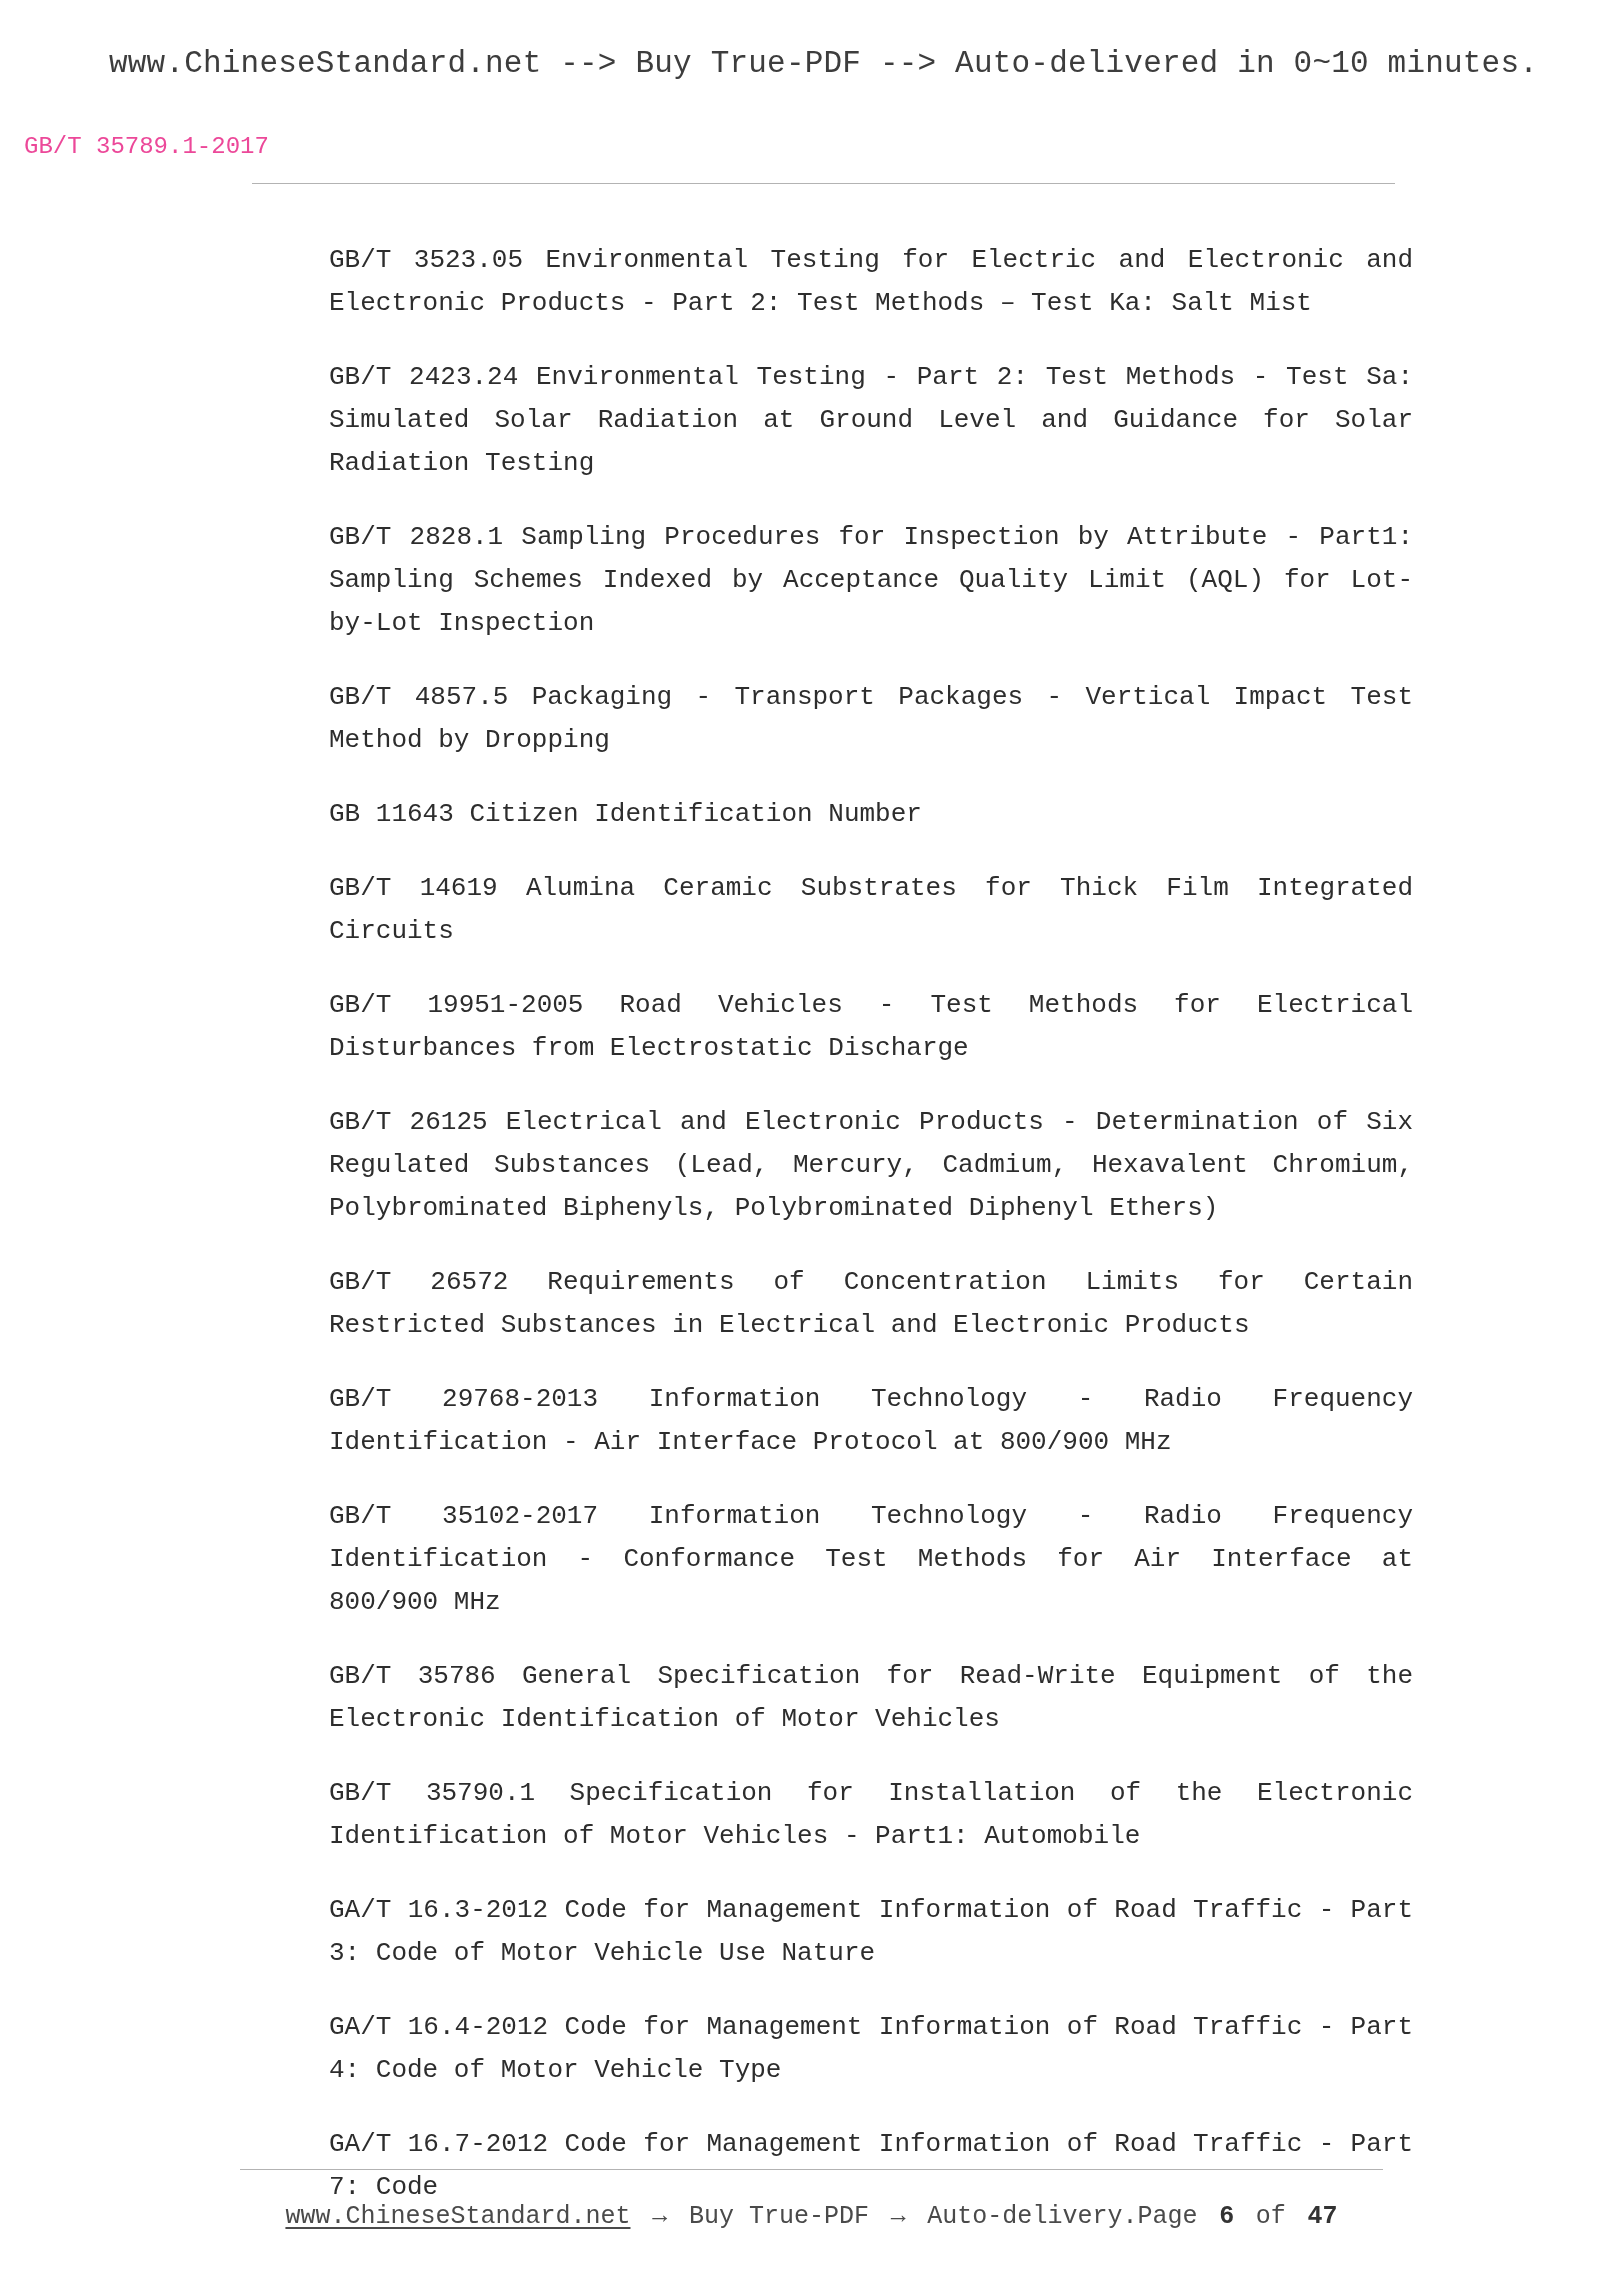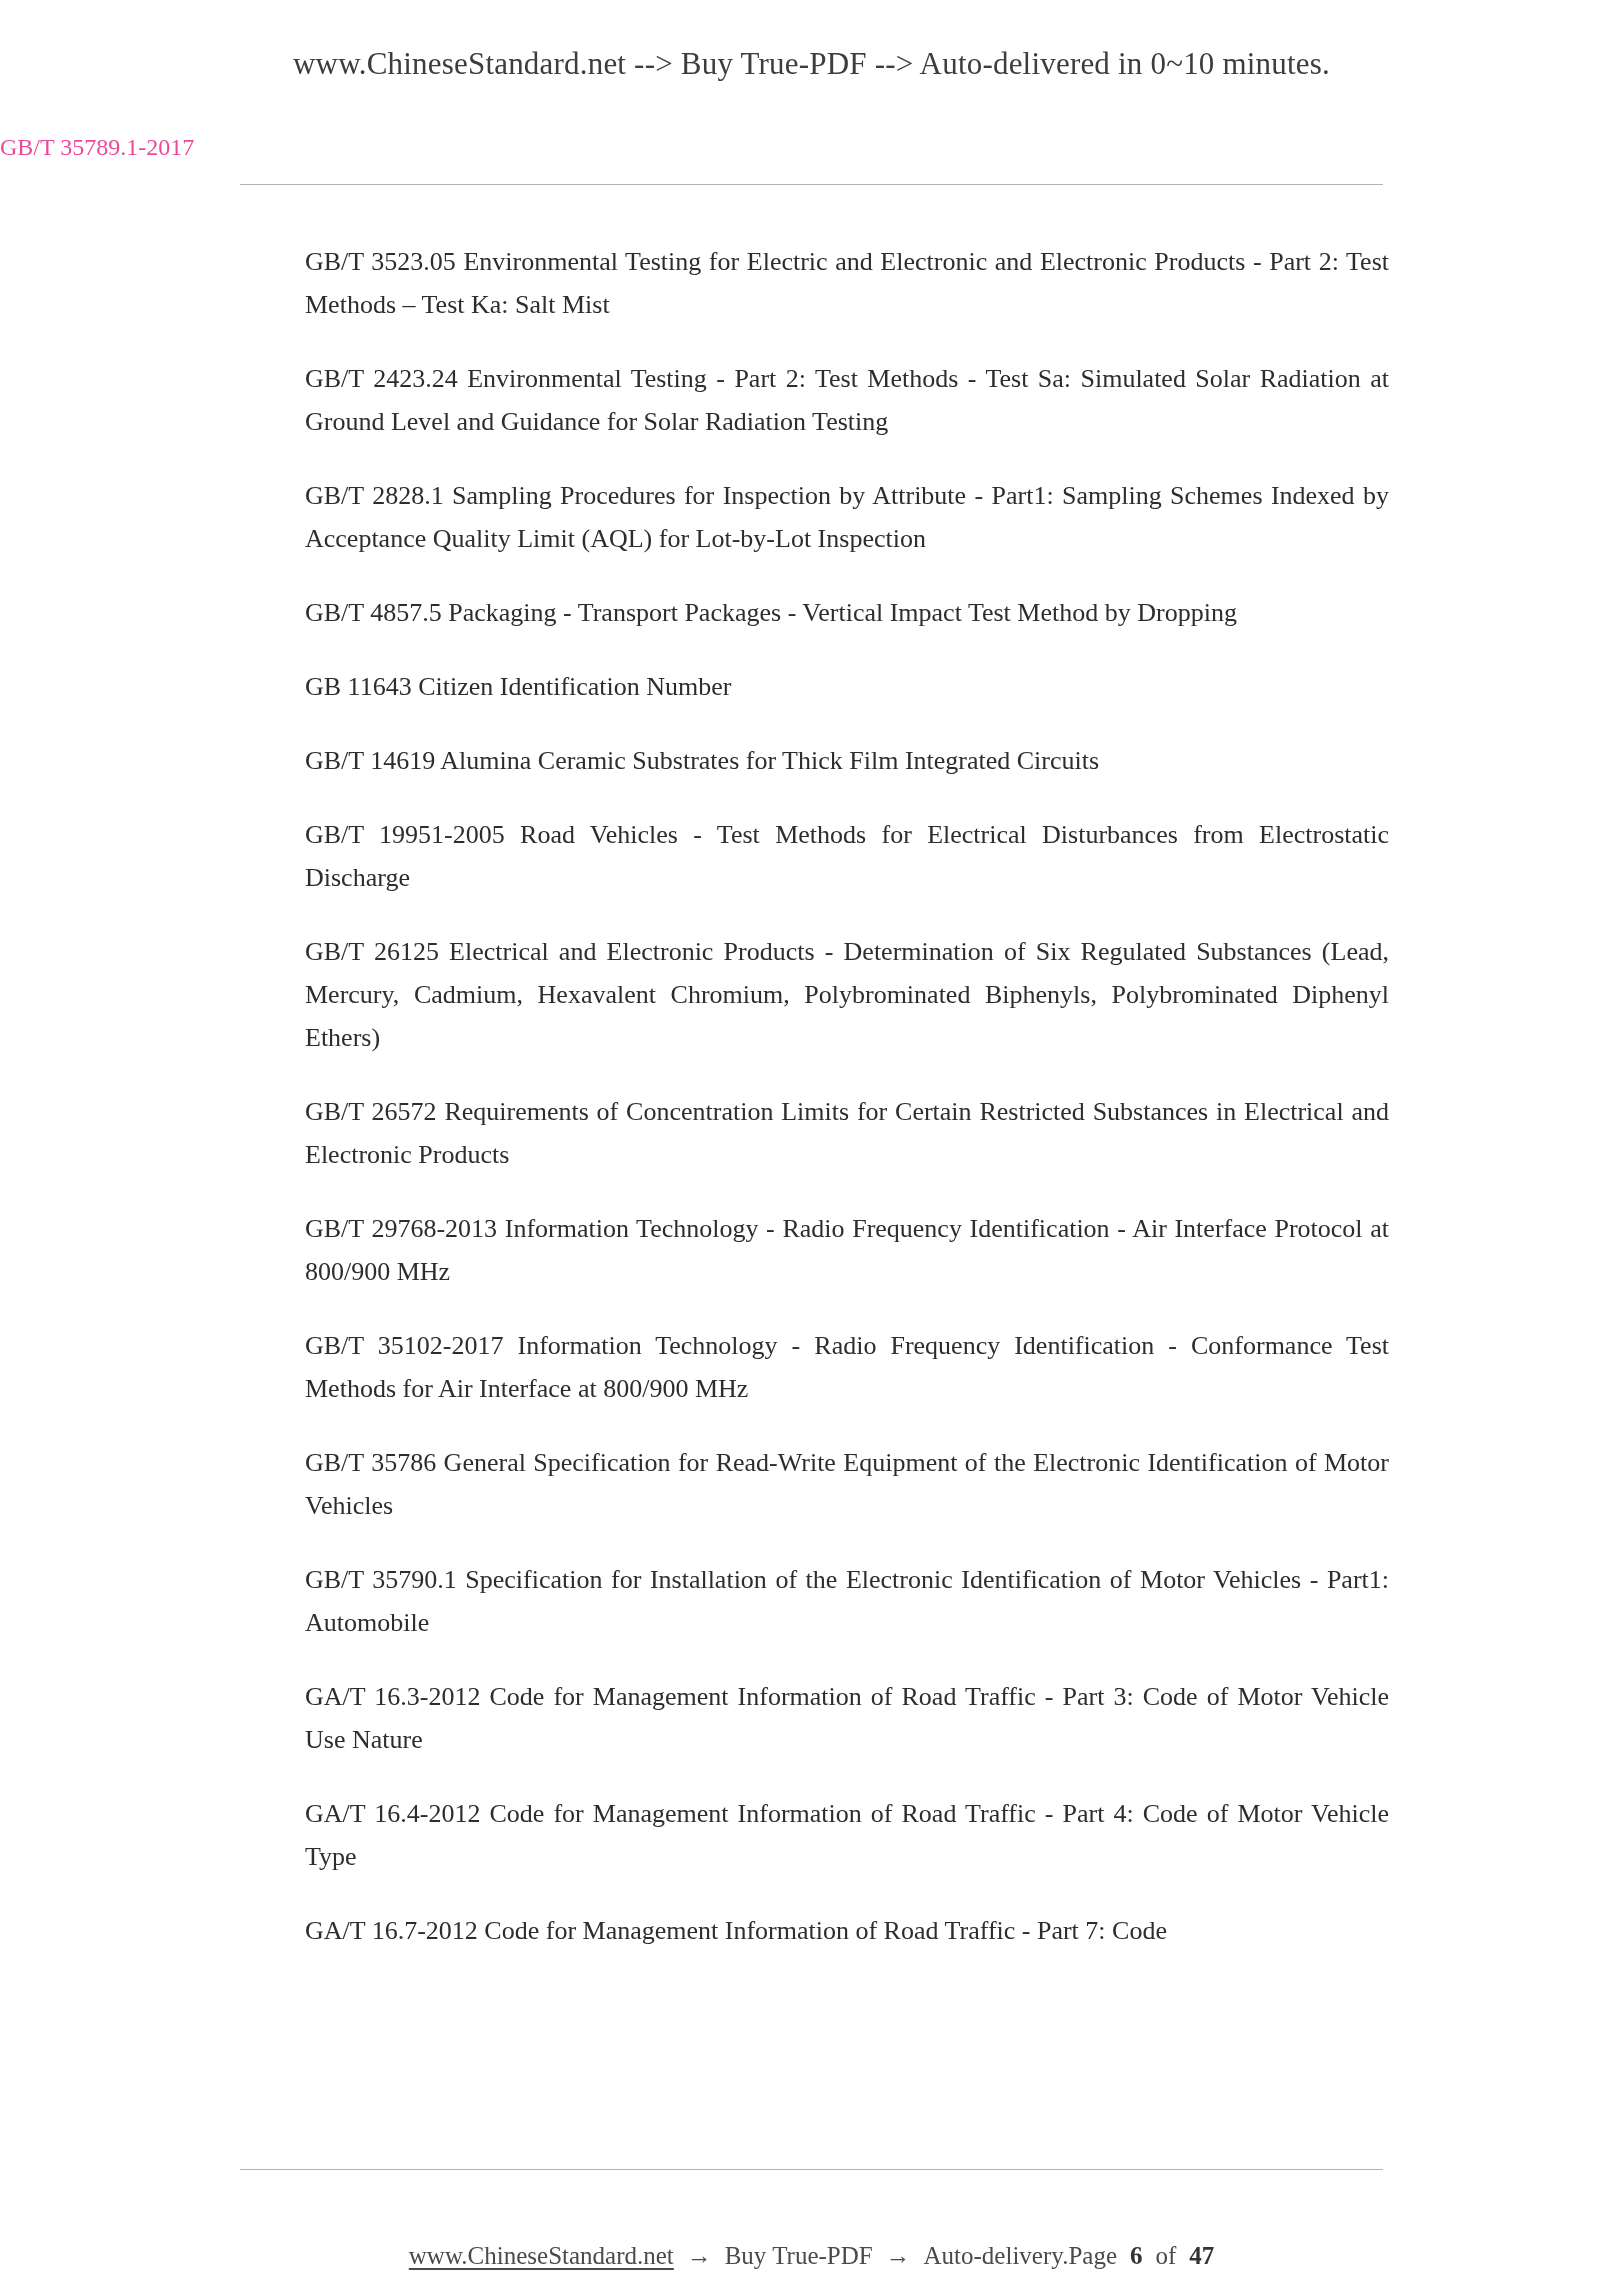--- a/index.html
+++ b/index.html
@@ -2,23 +2,24 @@
 <html style="font-size:13.3px"><head>
 <meta charset="utf-8">
 <style>
   * { margin: 0; padding: 0; box-sizing: border-box; }
   html, body { background: #ffffff; }
   .page {
     position: relative;
     width: 1623px;
     height: 2295px;
     background: #ffffff;
-    font-family: Liberation Serif, serif;
+    font-family: Liberation Mono, monospace;
     color: #2d2d2d;
     overflow: hidden;
+    padding-left: 24px;
   }
   .promo {
     padding-top: 46px;
     text-align: center;
     font-size: 31px;
     color: #3d3d3d;
     letter-spacing: 0.2px;
   }
   .doc-id {
     margin-top: 52px;
@@ -58,21 +59,21 @@
     align-items: baseline;
     font-size: 25px;
     color: #555555;
   }
   .footer-left span { color: #4a4a4a; }
   .site-link {
     text-decoration: underline;
     text-underline-offset: 4.2px;
     cursor: pointer;
   }
-  .footer-right { color: #4a4a4a; margin-top: 40px; }
+  .footer-right { color: #4a4a4a; }
   .footer-right .b { font-weight: bold; color: #333333; }
   .footer-left span + span { margin-left: 6.7px; }
   .footer-right span + span { margin-left: 6.7px; }
 </style>
 </head>
 <body>
 
 <div class="page">
 
   <header>

